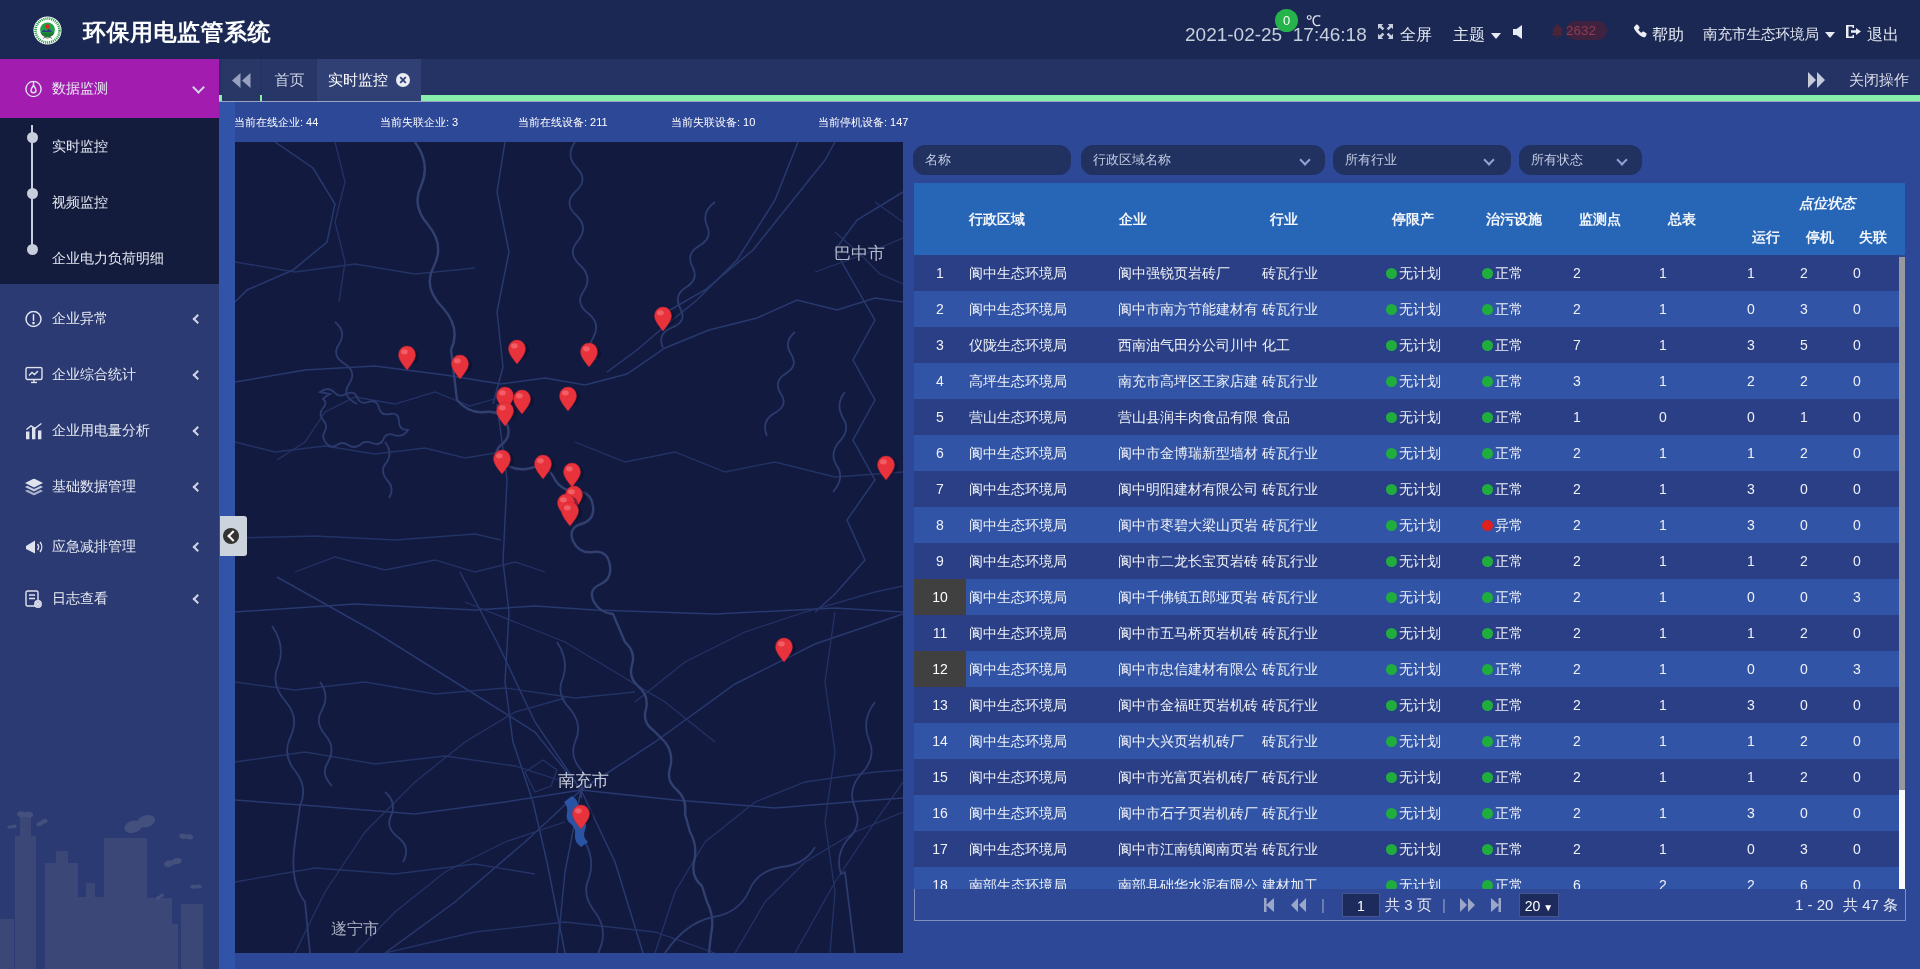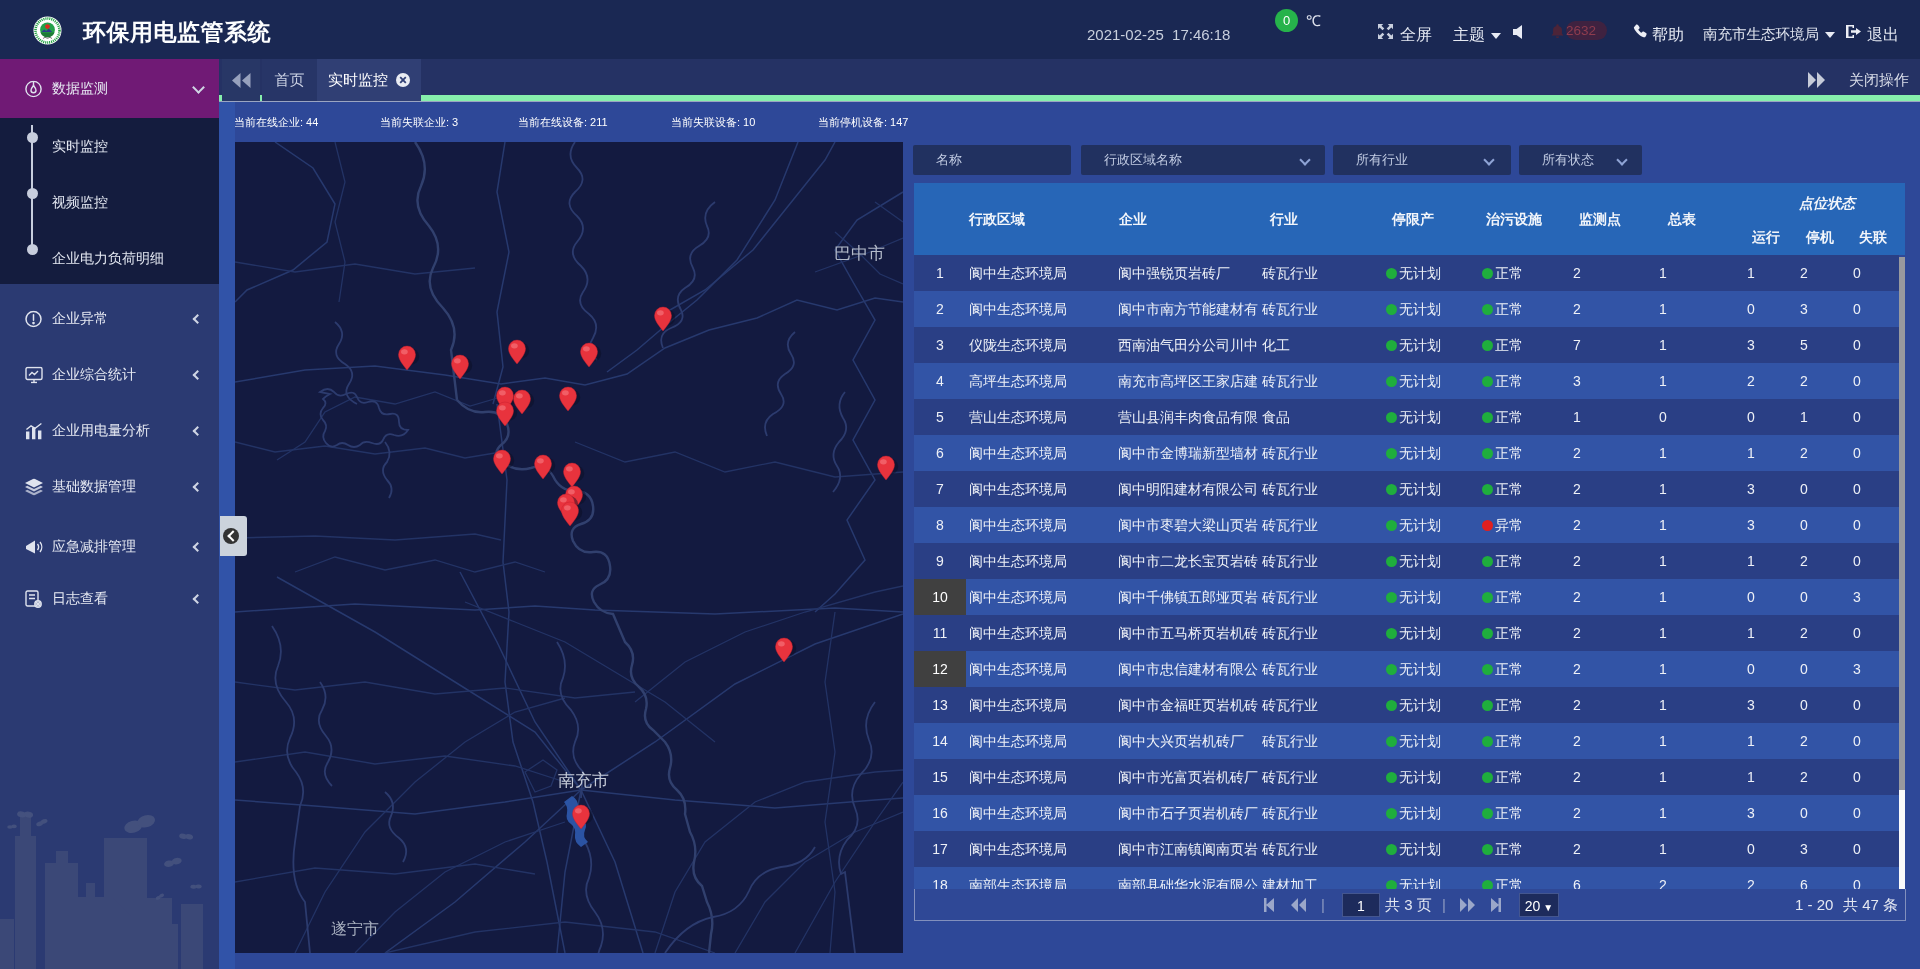--- a/index.html
+++ b/index.html
@@ -4,21 +4,21 @@
 <title>环保用电监管系统</title>
 <style>
 *{margin:0;padding:0;box-sizing:border-box}
 html,body{width:1920px;height:969px;overflow:hidden}
 body{font-family:"Liberation Sans",sans-serif;position:relative;background:#2e4898;color:#fff}
 
 #header{position:absolute;left:0;top:0;width:1920px;height:59px;background:#1a2853}
 #title{position:absolute;left:83px;top:17px;font-size:23px;font-weight:bold;color:#fdfeff;letter-spacing:0.5px}
 #logo{position:absolute;left:33px;top:16px}
 .hitem{position:absolute;top:5px;height:59px;line-height:59px;font-size:16px;color:#e5e9f2;white-space:nowrap}
-#htime{left:1087px;font-size:15px;color:#c8cfdd}
+#htime{left:1185px;font-size:19px;color:#c8cfdd}
 #tempc{position:absolute;left:1275px;top:9px;width:23px;height:23px;border-radius:50%;background:#26b34b;color:#fff;font-size:13px;text-align:center;line-height:23px}
 #tempu{left:1306px;top:-9px;font-size:15px;color:#dfe3ee}
 #fullb{left:1400px}
 #themeb{left:1453px}
 #orgb{left:1703px;font-size:14.5px}
 #helpb{left:1652px}
 #exitb{left:1867px}
 .caret{display:inline-block;width:0;height:0;border-left:5px solid transparent;border-right:5px solid transparent;border-top:6px solid #e8ebf4;vertical-align:middle;margin-left:6px}
 #badge{position:absolute;left:1566px;top:21px;width:41px;height:19px;border-radius:10px;background:#3f2240;color:#8e3c4e;font-size:13.5px;text-align:left;line-height:19px}
 .hicon{position:absolute;top:21px}
@@ -29,38 +29,38 @@
 #tab1{left:43px;width:55px;background:#273567;color:#ccd2e4}
 #tab2{left:98px;width:104px;background:#303f74;color:#fff}
 #closeops{position:absolute;right:11px;top:0;height:42px;line-height:42px;font-size:15px;color:#d9dde9}
 #ffwd{position:absolute;right:94px;top:13px}
 
 #sidebar{position:absolute;left:0;top:59px;width:219px;height:910px;background:#2b3a72;overflow:hidden}
 .mitem{position:absolute;left:0;width:219px;height:56px;color:#e7eaf3;font-size:14px}
 .mitem .mtxt{position:absolute;left:52px;top:50%;transform:translateY(-50%)}
 .mitem .micon{position:absolute;left:25px;top:50%;transform:translateY(-50%)}
 .lchev{position:absolute;right:18px;top:50%;transform:translateY(-50%);width:7px;height:7px;border-left:2px solid #cfd5e4;border-bottom:2px solid #cfd5e4;transform:translateY(-50%) rotate(45deg)}
-#m0{top:0;height:59px;background:#701a75}
+#m0{top:0;height:59px;background:#a21caf}
 #m0 .dchev{position:absolute;right:16px;top:24px;width:9px;height:9px;border-left:2px solid #cfd5e4;border-bottom:2px solid #cfd5e4;transform:rotate(-45deg)}
 #submenu{position:absolute;left:0;top:59px;width:219px;height:166px;background:#141c3e}
 #submenu .vline{position:absolute;left:31px;top:7px;width:2px;height:125px;background:#c7cddd}
 .sitem{position:absolute;left:52px;width:160px;font-size:14px;color:#e3e7f1;height:18px;line-height:18px}
 .sdot{position:absolute;left:27px;width:11px;height:11px;border-radius:50%;background:#c7cddd}
 #skyline{position:absolute;left:0;bottom:0}
 
 #strip{position:absolute;left:219px;top:102px;width:16px;height:867px;background:#3153a8}
 #topline{position:absolute;left:219px;top:101px;width:1701px;height:1px;background:#9aa5c2}
 .stat{position:absolute;top:102px;height:40px;line-height:40px;font-size:11px;color:#fff;white-space:nowrap}
 
 #map{position:absolute;left:235px;top:142px;width:668px;height:811px;background:#131a40}
 #collapse{position:absolute;left:220px;top:516px;width:27px;height:40px;background:#ccd3dc;border-radius:0 3px 3px 0}
 #collapse .cir{position:absolute;left:3px;top:12px;width:16px;height:16px;border-radius:50%;background:#333;color:#eee}
 #collapse .cir:after{content:"";position:absolute;left:6px;top:4px;width:6px;height:6px;border-left:2px solid #fff;border-bottom:2px solid #fff;transform:rotate(45deg)}
 
-.fbox{position:absolute;top:145px;height:30px;background:#213160;border-radius:2px;font-size:13px;color:#c3cde4;line-height:30px;padding-left:23px}
+.fbox{position:absolute;top:145px;height:30px;background:#213160;border-radius:12px;font-size:13px;color:#c3cde4;line-height:30px;padding-left:12px}
 .fchev{position:absolute;top:11px;width:8px;height:8px;border-left:2px solid #8fa4d6;border-bottom:2px solid #8fa4d6;transform:rotate(-45deg)}
 
 #thead{position:absolute;left:914px;top:183px;width:991px;height:72px;background:#2766b7}
 #thead span{position:absolute;font-size:14px;font-weight:bold;color:#f2f5fa;white-space:nowrap}
 .h-mid{top:0;height:72px;line-height:72px}
 .h-r1{top:0;height:40px;line-height:40px}
 .h-r2{top:36px;height:36px;line-height:36px}
 
 #tbody{position:absolute;left:914px;top:255px;width:985px;height:634px;overflow:hidden}
 .trow{position:absolute;left:0;width:985px;height:36px;font-size:14px;color:#eef1f7}

